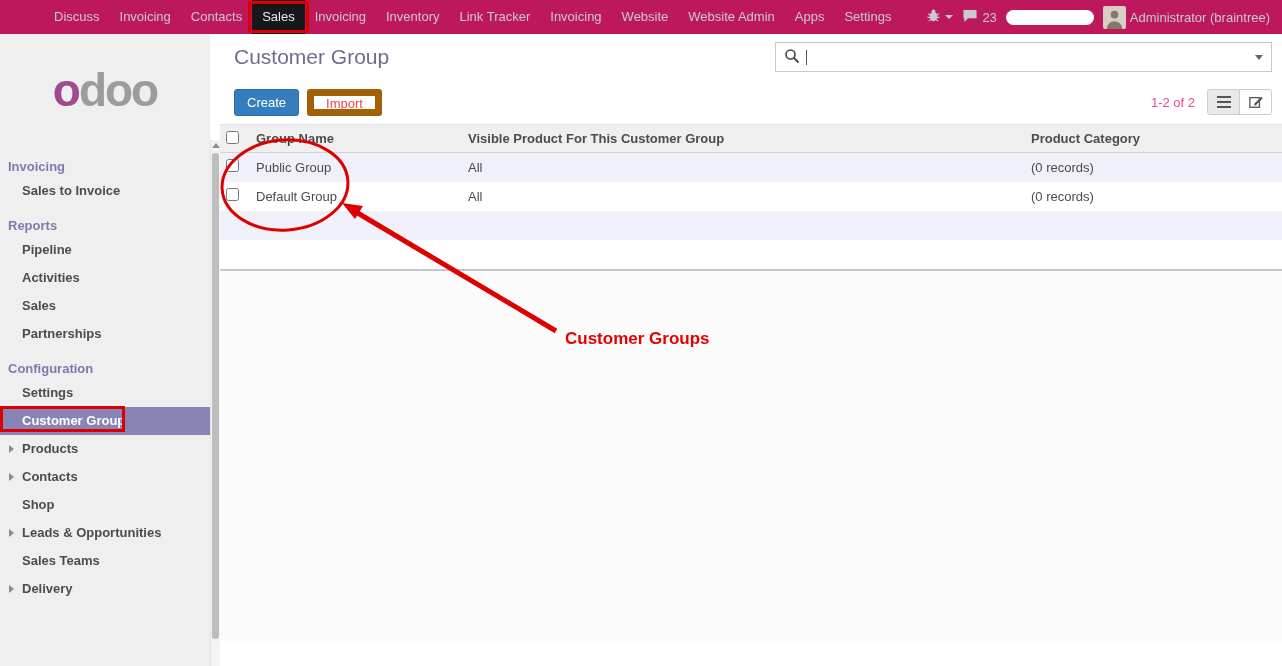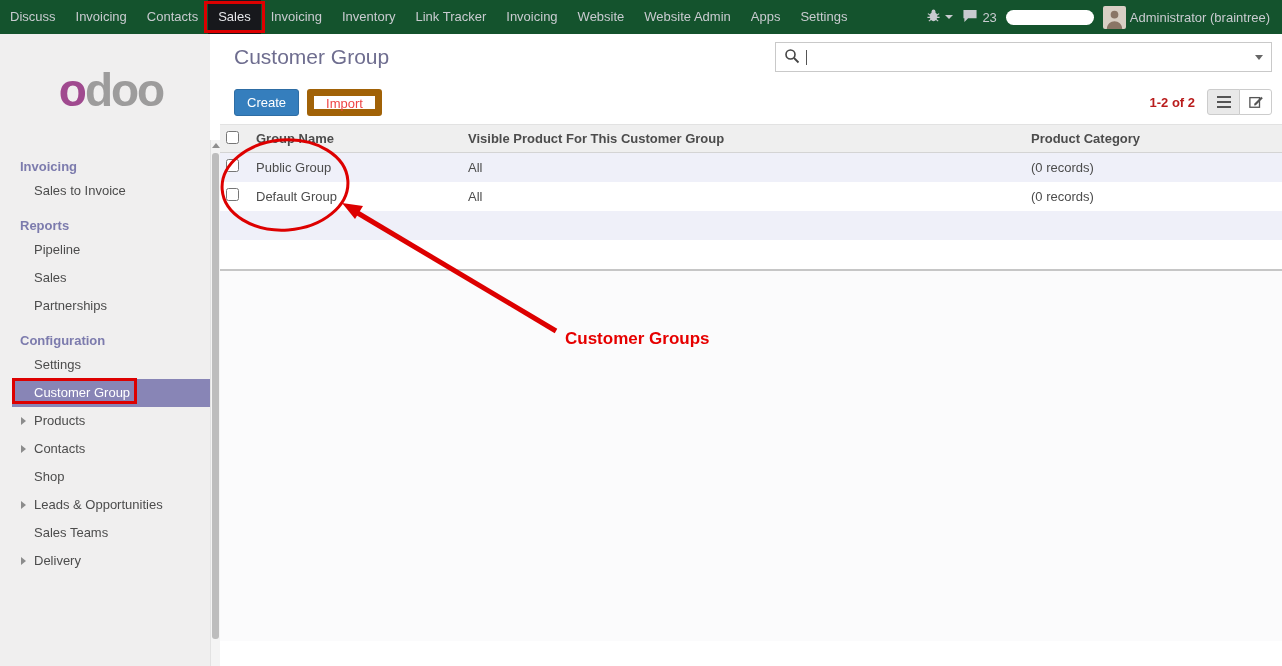--- a/index.html
+++ b/index.html
@@ -1,39 +1,39 @@
 <!DOCTYPE html>
 <html><head>
 <meta charset="utf-8">
 <style>
   * { box-sizing: border-box; margin: 0; padding: 0; }
   body { font-family: "Liberation Sans", sans-serif; background: #888; }
   .screen { position: relative; width: 1282px; height: 666px; background: #fff; overflow: hidden; font-size: 13px; }
 
   
-  .topbar { position: absolute; left: 0; top: 0; width: 1282px; height: 34px; background: #14532d; display: flex; align-items: stretch; color: #c9cbd0; z-index: 10; }
+  .topbar { position: absolute; left: 0; top: 0; width: 1282px; height: 34px; background: #be185d; display: flex; align-items: stretch; color: #c9cbd0; z-index: 10; padding-left: 44px; }
   .topnav { display: flex; align-items: stretch; }
   .nav-item { padding: 0 10px; line-height: 34px; cursor: pointer; white-space: nowrap; }
   .nav-item.active { background: #17181c; position: relative; color: #e6e7ea; }
   .ann-box-sales { position: absolute; top: 1px; bottom: 1px; left: -4px; right: -4px; border: 3px solid #dd0000; pointer-events: none; }
   .topbar-right { margin-left: auto; display: flex; align-items: center; gap: 9px; padding-right: 12px; }
   .icon-wrap { display: flex; align-items: center; gap: 4px; cursor: pointer; }
   .caret-down { width: 0; height: 0; border-left: 4px solid transparent; border-right: 4px solid transparent; border-top: 4px solid #c9cbd0; }
   .msg-count { color: #c9cbd0; }
   .progress-pill { width: 88px; height: 15px; background: #ffffff; border-radius: 8px; }
   .avatar { width: 23px; height: 23px; border-radius: 2px; overflow: hidden; }
   .user-name { color: #c9cbd0; }
 
   
-  .sidebar { position: absolute; left: 0; top: 34px; width: 210px; bottom: 0; background: #f0efef; overflow: hidden; padding-left: 12px; }
+  .sidebar { position: absolute; left: 0; top: 34px; width: 210px; bottom: 0; background: #f0efef; overflow: hidden; }
   .logo-block { height: 112px; display: flex; align-items: center; justify-content: center; }
   .logo-text { font-size: 46px; font-weight: bold; letter-spacing: -2px; color: #9d9c9c; }
   .logo-text .logo-first { color: #a04a8f; }
   .menu-header { padding: 13px 8px 3px 8px; color: #7c7bad; font-weight: bold; }
-  .menu-item { position: relative; height: 28px; line-height: 28px; padding-left: 22px; color: #4c4c4c; cursor: pointer; white-space: nowrap; }
+  .menu-item { position: relative; height: 28px; line-height: 28px; padding-left: 22px; color: #4c4c4c; cursor: pointer; white-space: nowrap; font-weight: bold; }
   .menu-item.active { background: #8885b6; color: #ffffff; }
   .expand-caret { position: absolute; left: 9px; top: 10px; width: 0; height: 0; border-top: 4px solid transparent; border-bottom: 4px solid transparent; border-left: 5px solid #8c8c8c; }
   .ann-box-cg { position: absolute; left: 0; top: -1px; width: 125px; height: 26px; border: 3px solid #dd0000; pointer-events: none; z-index: 5; }
 
   
   .side-scrollbar { position: absolute; left: 210px; top: 140px; width: 10px; bottom: 0; background: #f4f4f4; border-left: 1px solid #e2e2e2; z-index: 4; }
   .scroll-up-arrow { margin: 3px auto 0 auto; width: 0; height: 0; border-left: 4px solid transparent; border-right: 4px solid transparent; border-bottom: 5px solid #8f8f8f; }
   .scroll-thumb { position: absolute; left: 1px; top: 13px; width: 7px; height: 486px; background: #bdbdbd; border-radius: 3px; }
 
   
@@ -42,21 +42,21 @@
   .page-title { font-size: 21px; color: #6e6d8f; }
   .search-box { width: 497px; height: 30px; border: 1px solid #c9c9c9; background: #fff; display: flex; align-items: center; padding: 0 8px; gap: 6px; }
   .text-caret { width: 1px; height: 15px; background: #555; }
   .search-caret { margin-left: auto; width: 0; height: 0; border-left: 4px solid transparent; border-right: 4px solid transparent; border-top: 5px solid #666; cursor: pointer; }
 
   .control-row { height: 44px; display: flex; align-items: center; padding: 0 10px 0 14px; }
   .btn { height: 27px; padding: 0 12px; border-radius: 3px; font-size: 13px; cursor: pointer; font-family: "Liberation Sans", sans-serif; }
   .btn-primary { background: #357ebd; border: 1px solid #2e6da4; color: #fff; text-align: center; }
   .btn-default { background: #fff; border: 7px solid #a16207; color: #ef4444; margin-left: 8px; }
   .pager-area { margin-left: auto; display: flex; align-items: center; }
-  .pager-text { color: #b91c1c; margin-right: 12px; font-weight: bold; }
+  .pager-text { color: #ec4899; margin-right: 12px; }
   .view-switch { display: flex; }
   .view-btn { width: 33px; height: 26px; border: 1px solid #ccc; background: #fff; display: flex; align-items: center; justify-content: center; cursor: pointer; }
   .view-btn:first-child { border-radius: 3px 0 0 3px; }
   .view-btn:last-child { border-radius: 0 3px 3px 0; margin-left: -1px; }
   .view-btn.active { background: #e9e9e9; }
 
   table.list { width: 100%; border-collapse: collapse; font-size: 13px; }
   table.list col.c-check { width: 30px; }
   table.list col.c-name { width: 212px; }
   table.list col.c-visible { width: 563px; }
@@ -129,20 +129,21 @@
   <aside class="sidebar">
     <div class="logo-block">
       <span class="logo-text"><span class="logo-first">o</span><span>doo</span></span>
     </div>
 
     <div class="menu-header">Invoicing</div>
     <div class="menu-item">Sales to Invoice</div>
 
     <div class="menu-header">Reports</div>
     <div class="menu-item">Pipeline</div>
+    <div class="menu-item">Activities</div>
     <div class="menu-item">Sales</div>
     <div class="menu-item">Partnerships</div>
 
     <div class="menu-header">Configuration</div>
     <div class="menu-item">Settings</div>
     <div class="menu-item active">
       <span>Customer Group</span>
       <span class="ann-box-cg"></span>
     </div>
     <div class="menu-item">

